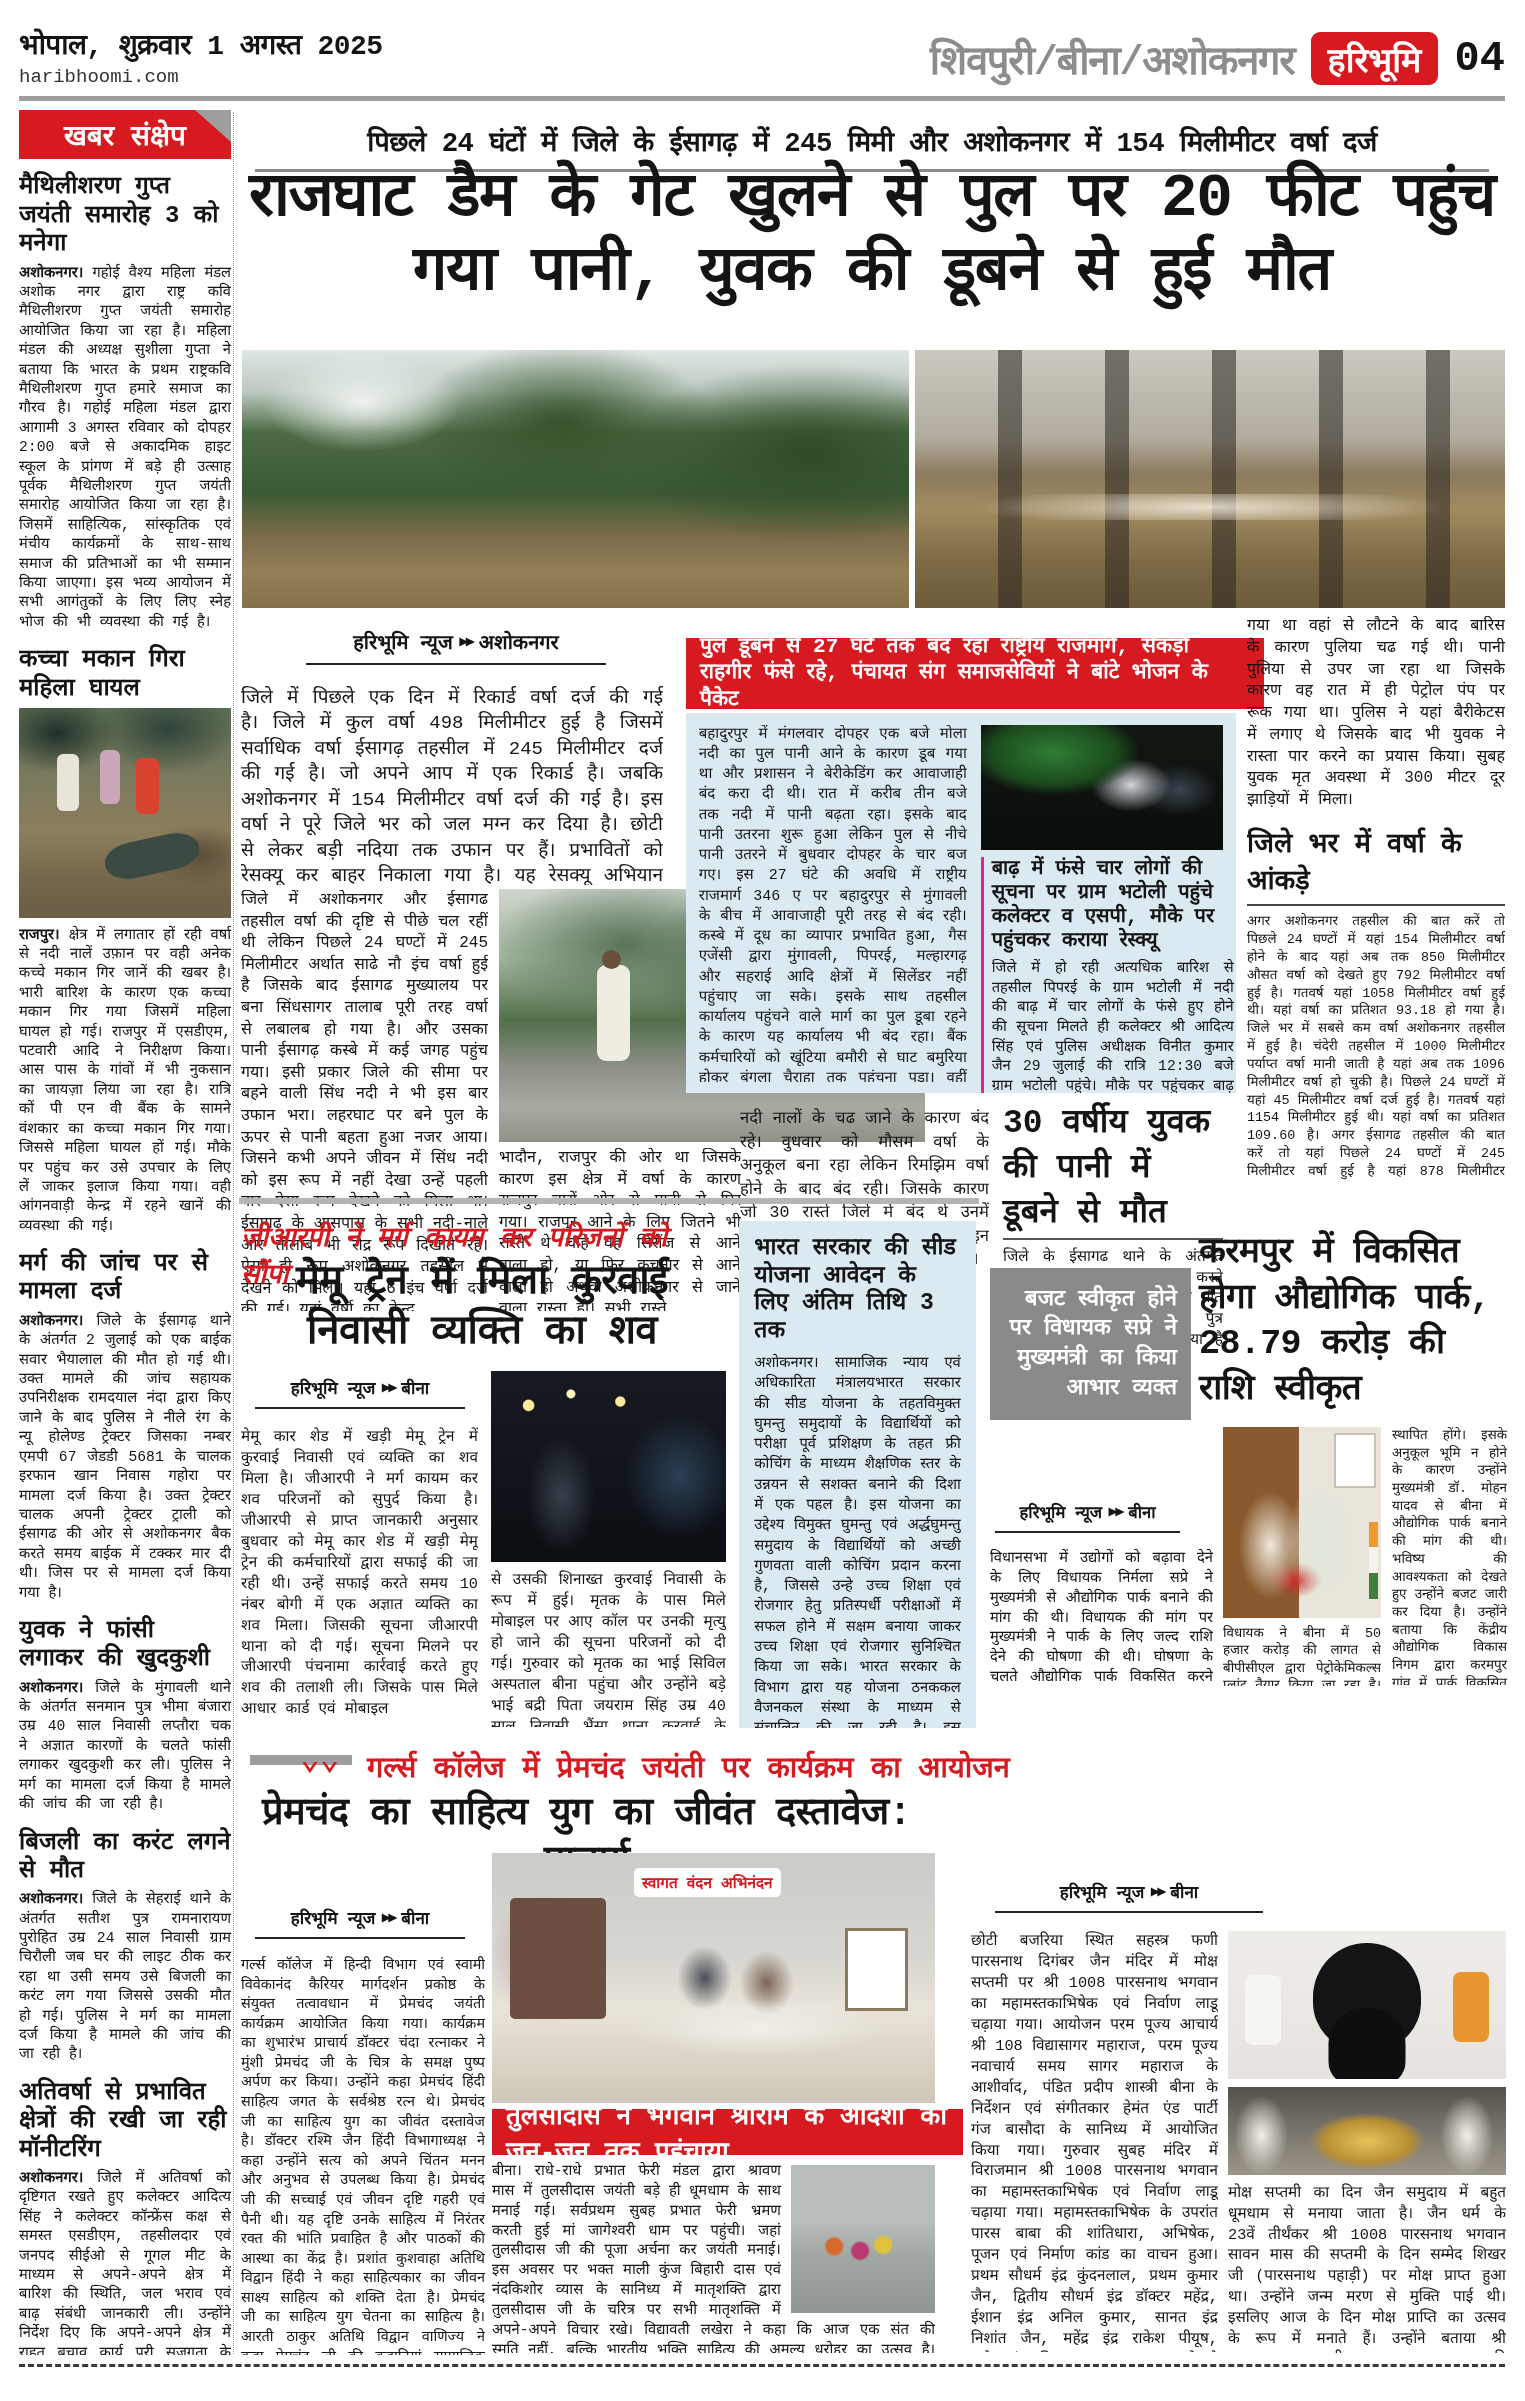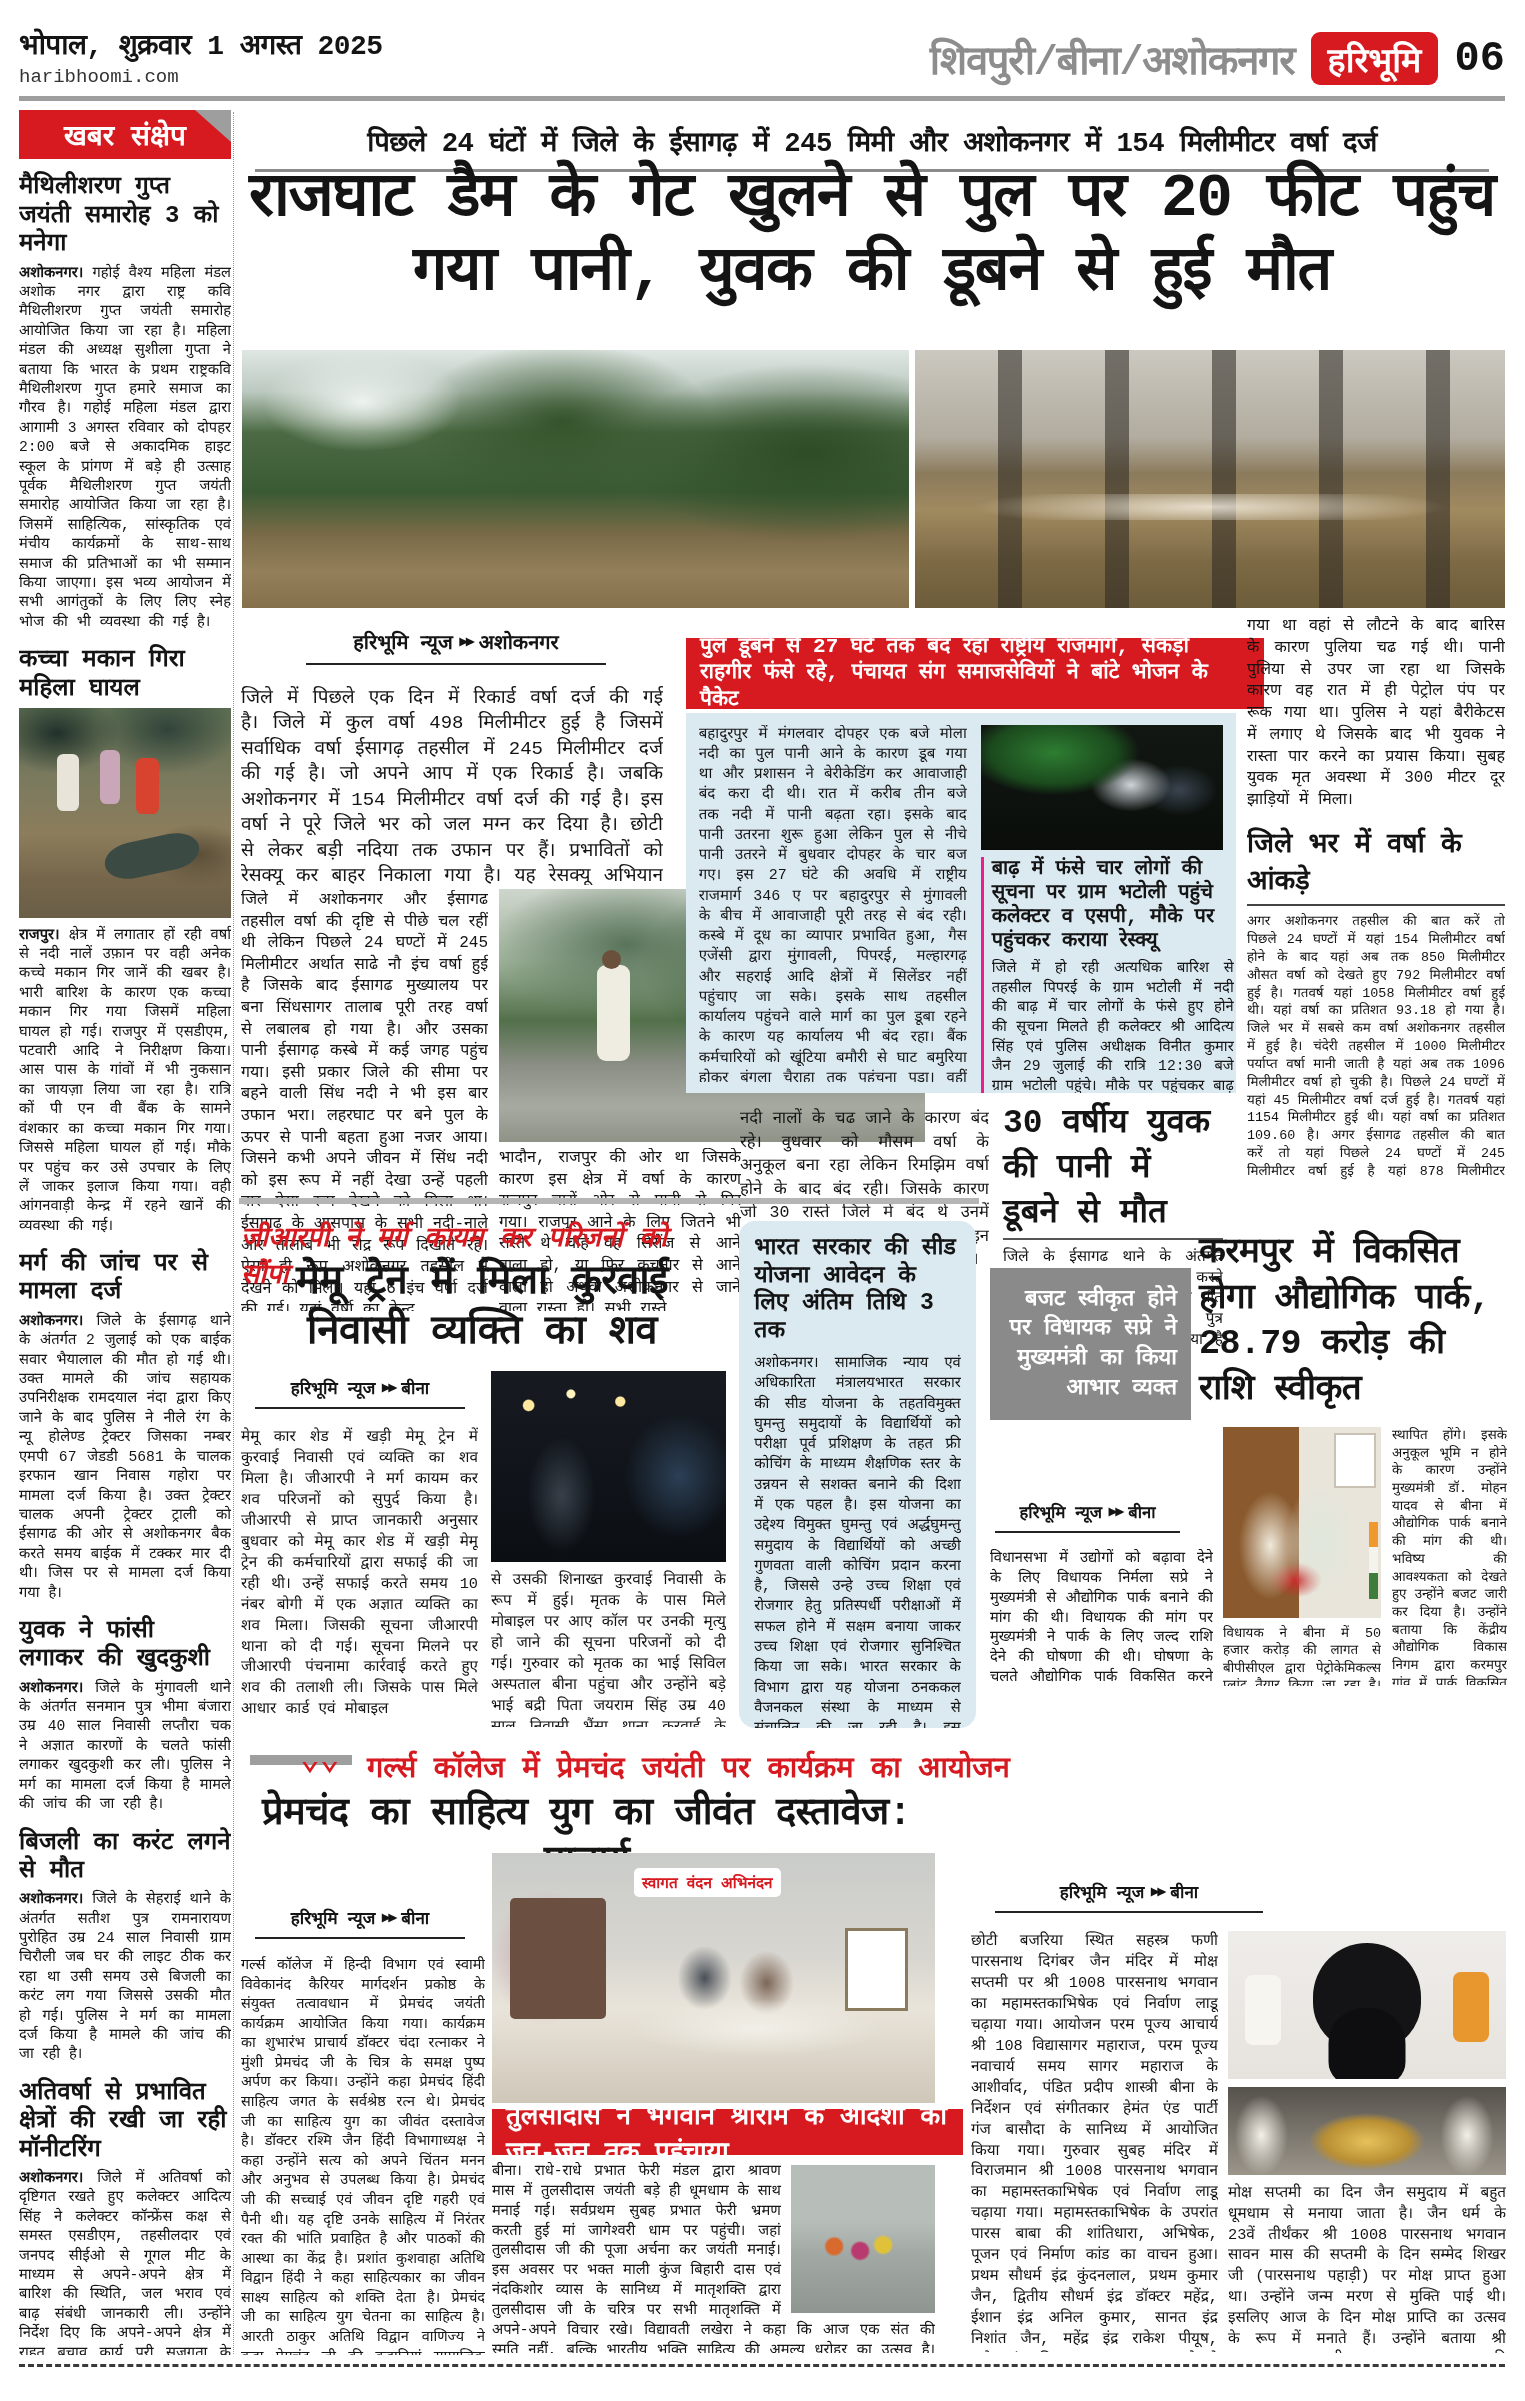--- a/index.html
+++ b/index.html
@@ -45,21 +45,21 @@
 
 <div class="page">
 
   <div class="abs" style="left:19px;top:24px;">
     <div class="hdr-date">भोपाल, शुक्रवार 1 अगस्त 2025</div>
     <div class="hdr-site">haribhoomi.com</div>
   </div>
   <div class="abs" style="right:20px;top:31px;display:flex;align-items:center;gap:16.6px;">
     <span class="hdr-region">शिवपुरी/बीना/अशोकनगर</span>
     <span class="brandbox">हरिभूमि</span>
-    <span class="pageno">06</span>
+    <span class="pageno">04</span>
   </div>
   <div class="abs rule" style="left:19px;top:96px;width:1486px;height:4.5px;"></div>
 
   <div class="abs sb clip" style="height:2245px;">
     <div class="sb-banner">
       <span>खबर संक्षेप</span>
       <span class="sb-fold"></span>
     </div>
     <h3>मैथिलीशरण गुप्त जयंती समारोह 3 को मनेगा</h3>
     <p><b class="lede">अशोकनगर।</b> <span>गहोई वैश्य महिला मंडल अशोक नगर द्वारा राष्ट्र कवि मैथिलीशरण गुप्त जयंती समारोह आयोजित किया जा रहा है। महिला मंडल की अध्यक्ष सुशीला गुप्ता ने बताया कि भारत के प्रथम राष्ट्रकवि मैथिलीशरण गुप्त हमारे समाज का गौरव है। गहोई महिला मंडल द्वारा आगामी 3 अगस्त रविवार को दोपहर 2:00 बजे से अकादमिक हाइट स्कूल के प्रांगण में बड़े ही उत्साह पूर्वक मैथिलीशरण गुप्त जयंती समारोह आयोजित किया जा रहा है। जिसमें साहित्यिक, सांस्कृतिक एवं मंचीय कार्यक्रमों के साथ-साथ समाज की प्रतिभाओं का भी सम्मान किया जाएगा। इस भव्य आयोजन में सभी आगंतुकों के लिए लिए स्नेह भोज की भी व्यवस्था की गई है।</span></p>
@@ -131,21 +131,21 @@
   <div class="abs h2a" style="left:239px;top:1258px;width:486px;">मेमू ट्रेन में मिला कुरवाई निवासी व्यक्ति का शव</div>
   <div class="abs byline" style="left:255px;top:1376px;width:210px;font-size:17px;">
     <span>हरिभूमि न्यूज</span>
     <span class="arr">▶▶</span>
     <span>बीना</span>
   </div>
   <div class="abs just clip" style="left:241px;top:1427px;width:237px;height:300px;font-size:15.3px;line-height:1.37;">मेमू कार शेड में खड़ी मेमू ट्रेन में कुरवाई निवासी एवं व्यक्ति का शव मिला है। जीआरपी ने मर्ग कायम कर शव परिजनों को सुपुर्द किया है। जीआरपी से प्राप्त जानकारी अनुसार बुधवार को मेमू कार शेड में खड़ी मेमू ट्रेन की कर्मचारियों द्वारा सफाई की जा रही थी। उन्हें सफाई करते समय 10 नंबर बोगी में एक अज्ञात व्यक्ति का शव मिला। जिसकी सूचना जीआरपी थाना को दी गई। सूचना मिलने पर जीआरपी पंचनामा कार्रवाई करते हुए शव की तलाशी ली। जिसके पास मिले आधार कार्ड एवं मोबाइल</div>
   <div class="ph" style="left:491px;top:1371px;width:235px;height:191px;background:radial-gradient(circle 6.4px at 16% 18%, #ffe9a0 0 5.1px, transparent 6.4px),radial-gradient(circle 5.1px at 34% 12%, #fff3c0 0 3.8px, transparent 5.1px),radial-gradient(circle 5.7px at 55% 16%, #ffe9a0 0 4.5px, transparent 5.7px),radial-gradient(ellipse 77px 89px at 80% 55%, #2b3f55 0%, transparent 70%),radial-gradient(ellipse 45px 77px at 30% 65%, #37404a 0%, transparent 75%),linear-gradient(180deg,#171b21 0%,#10141a 60%,#0b0e12 100%);"></div>
   <div class="abs just clip" style="left:491px;top:1570px;width:235px;height:157px;font-size:15.3px;line-height:1.37;">से उसकी शिनाख्त कुरवाई निवासी के रूप में हुई। मृतक के पास मिले मोबाइल पर आए कॉल पर उनकी मृत्यु हो जाने की सूचना परिजनों को दी गई। गुरुवार को मृतक का भाई सिविल अस्पताल बीना पहुंचा और उन्होंने बड़े भाई बद्री पिता जयराम सिंह उम्र 40 साल निवासी भैंसा थाना कुरवाई के रूप में पुष्टि की। उन्होंने बताया कि भाई बीमार चल रहे थे।</div>
 
-  <div class="abs bluebox clip" style="left:739px;top:1221px;width:237px;height:507px;padding:0;border-radius:16px;">
+  <div class="abs bluebox clip" style="left:739px;top:1221px;width:237px;height:507px;padding:0;">
     <div class="subhead" style="font-size:23px;margin:14px 15.3px 7.7px;">भारत सरकार की सीड योजना आवेदन के लिए अंतिम तिथि 3 तक</div>
     <div class="just clip" style="font-size:14.7px;line-height:1.38;margin:0 15.3px;height:376px;">अशोकनगर। सामाजिक न्याय एवं अधिकारिता मंत्रालयभारत सरकार की सीड योजना के तहतविमुक्त घुमन्तु समुदायों के विद्यार्थियों को परीक्षा पूर्व प्रशिक्षण के तहत फ्री कोचिंग के माध्यम शैक्षणिक स्तर के उन्नयन से सशक्त बनाने की दिशा में एक पहल है। इस योजना का उद्देश्य विमुक्त घुमन्तु एवं अर्द्धघुमन्तु समुदाय के विद्यार्थियों को अच्छी गुणवता वाली कोचिंग प्रदान करना है, जिससे उन्हे उच्च शिक्षा एवं रोजगार हेतु प्रतिस्पर्धी परीक्षाओं में सफल होने में सक्षम बनाया जाकर उच्च शिक्षा एवं रोजगार सुनिश्चित किया जा सके। भारत सरकार के विभाग द्वारा यह योजना ठनककल वैजनकल संस्था के माध्यम से संचालित की जा रही है। इस योजना में आवेदन की अंतिम तिथि 03 अगस्त है।</div>
   </div>
 
   <div class="abs graybox" style="left:990px;top:1268px;width:173px;">बजट स्वीकृत होने पर विधायक सप्रे ने मुख्यमंत्री का किया आभार व्यक्त</div>
   <div class="abs h2b" style="left:1199px;top:1231px;width:307px;font-size:35px;">करमपुर में विकसित होगा औद्योगिक पार्क, 28.79 करोड़ की राशि स्वीकृत</div>
   <div class="abs byline" style="left:995px;top:1500px;width:185px;font-size:16.6px;">
     <span>हरिभूमि न्यूज</span>
     <span class="arr">▶▶</span>
     <span>बीना</span>

